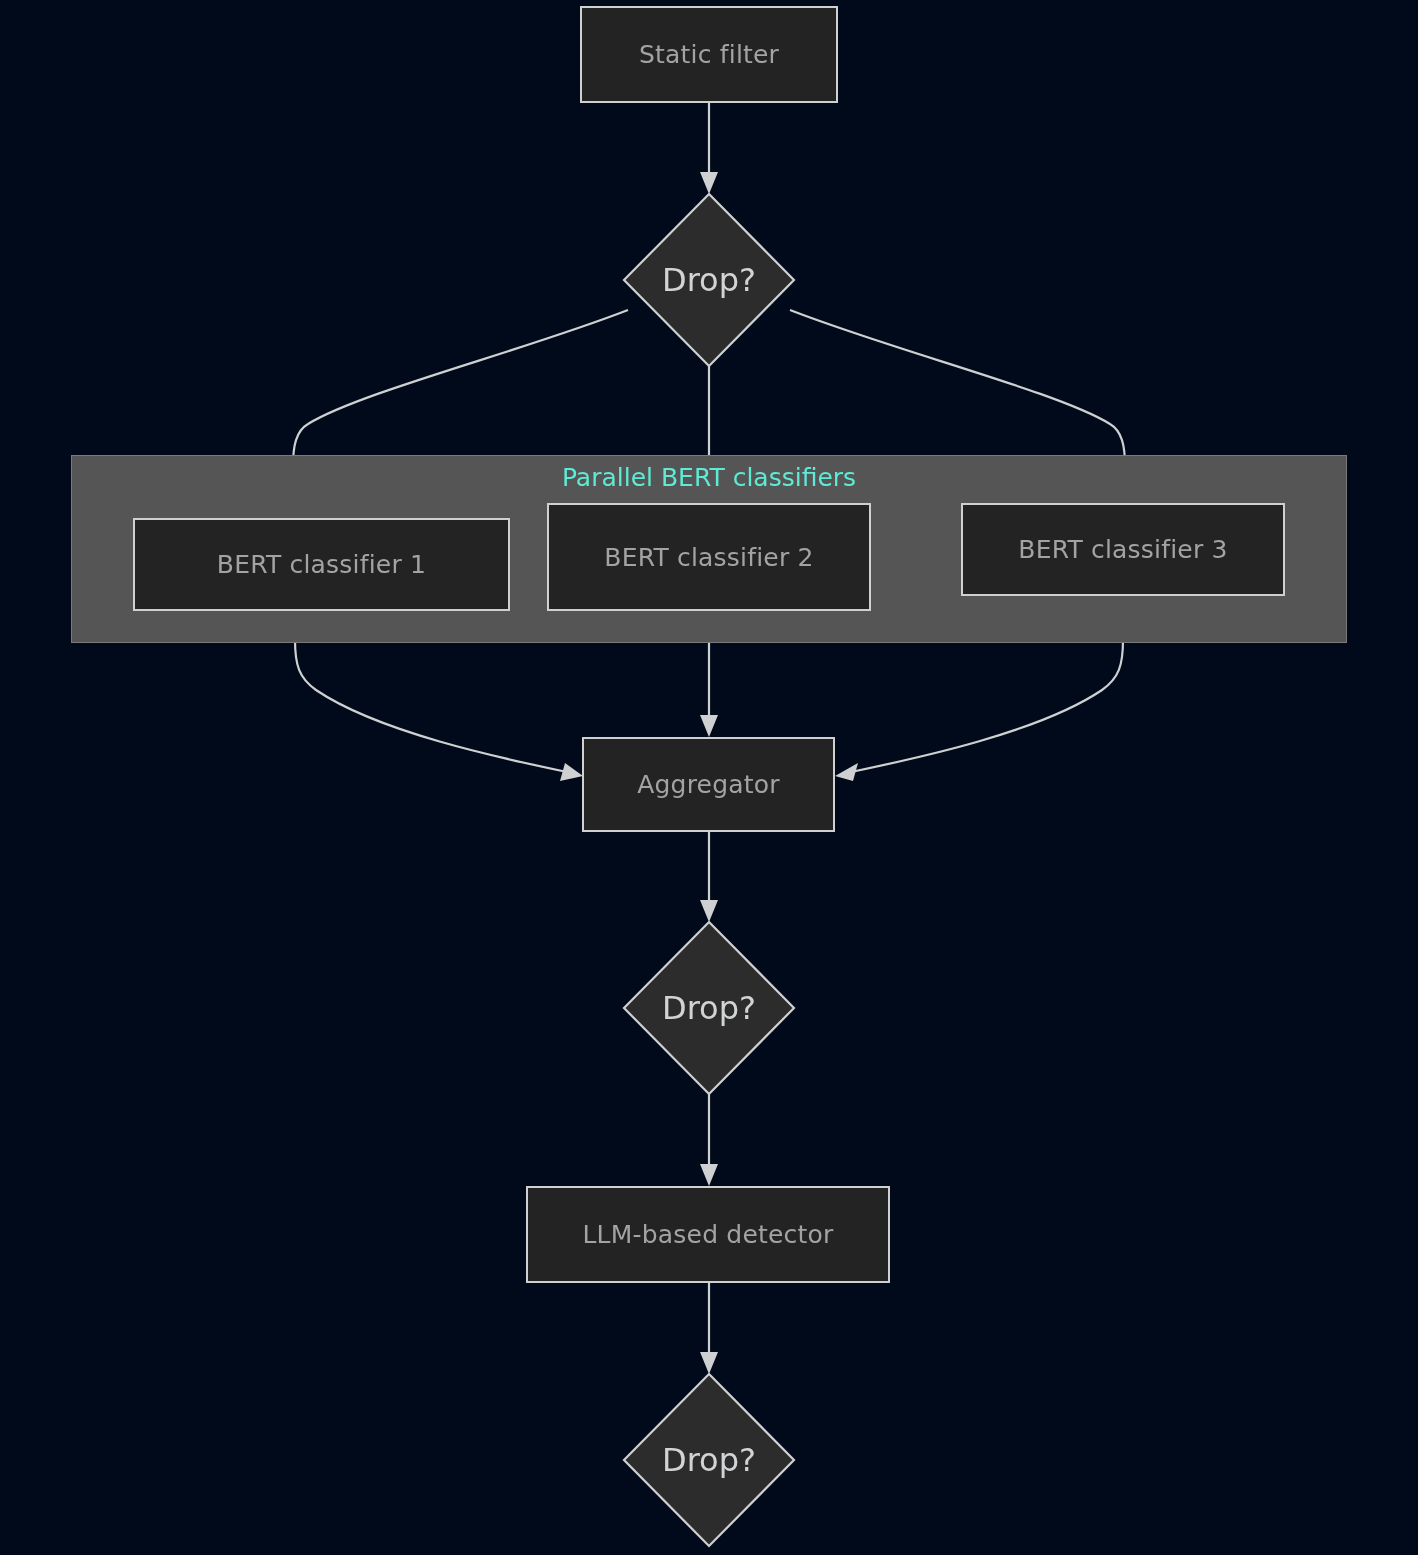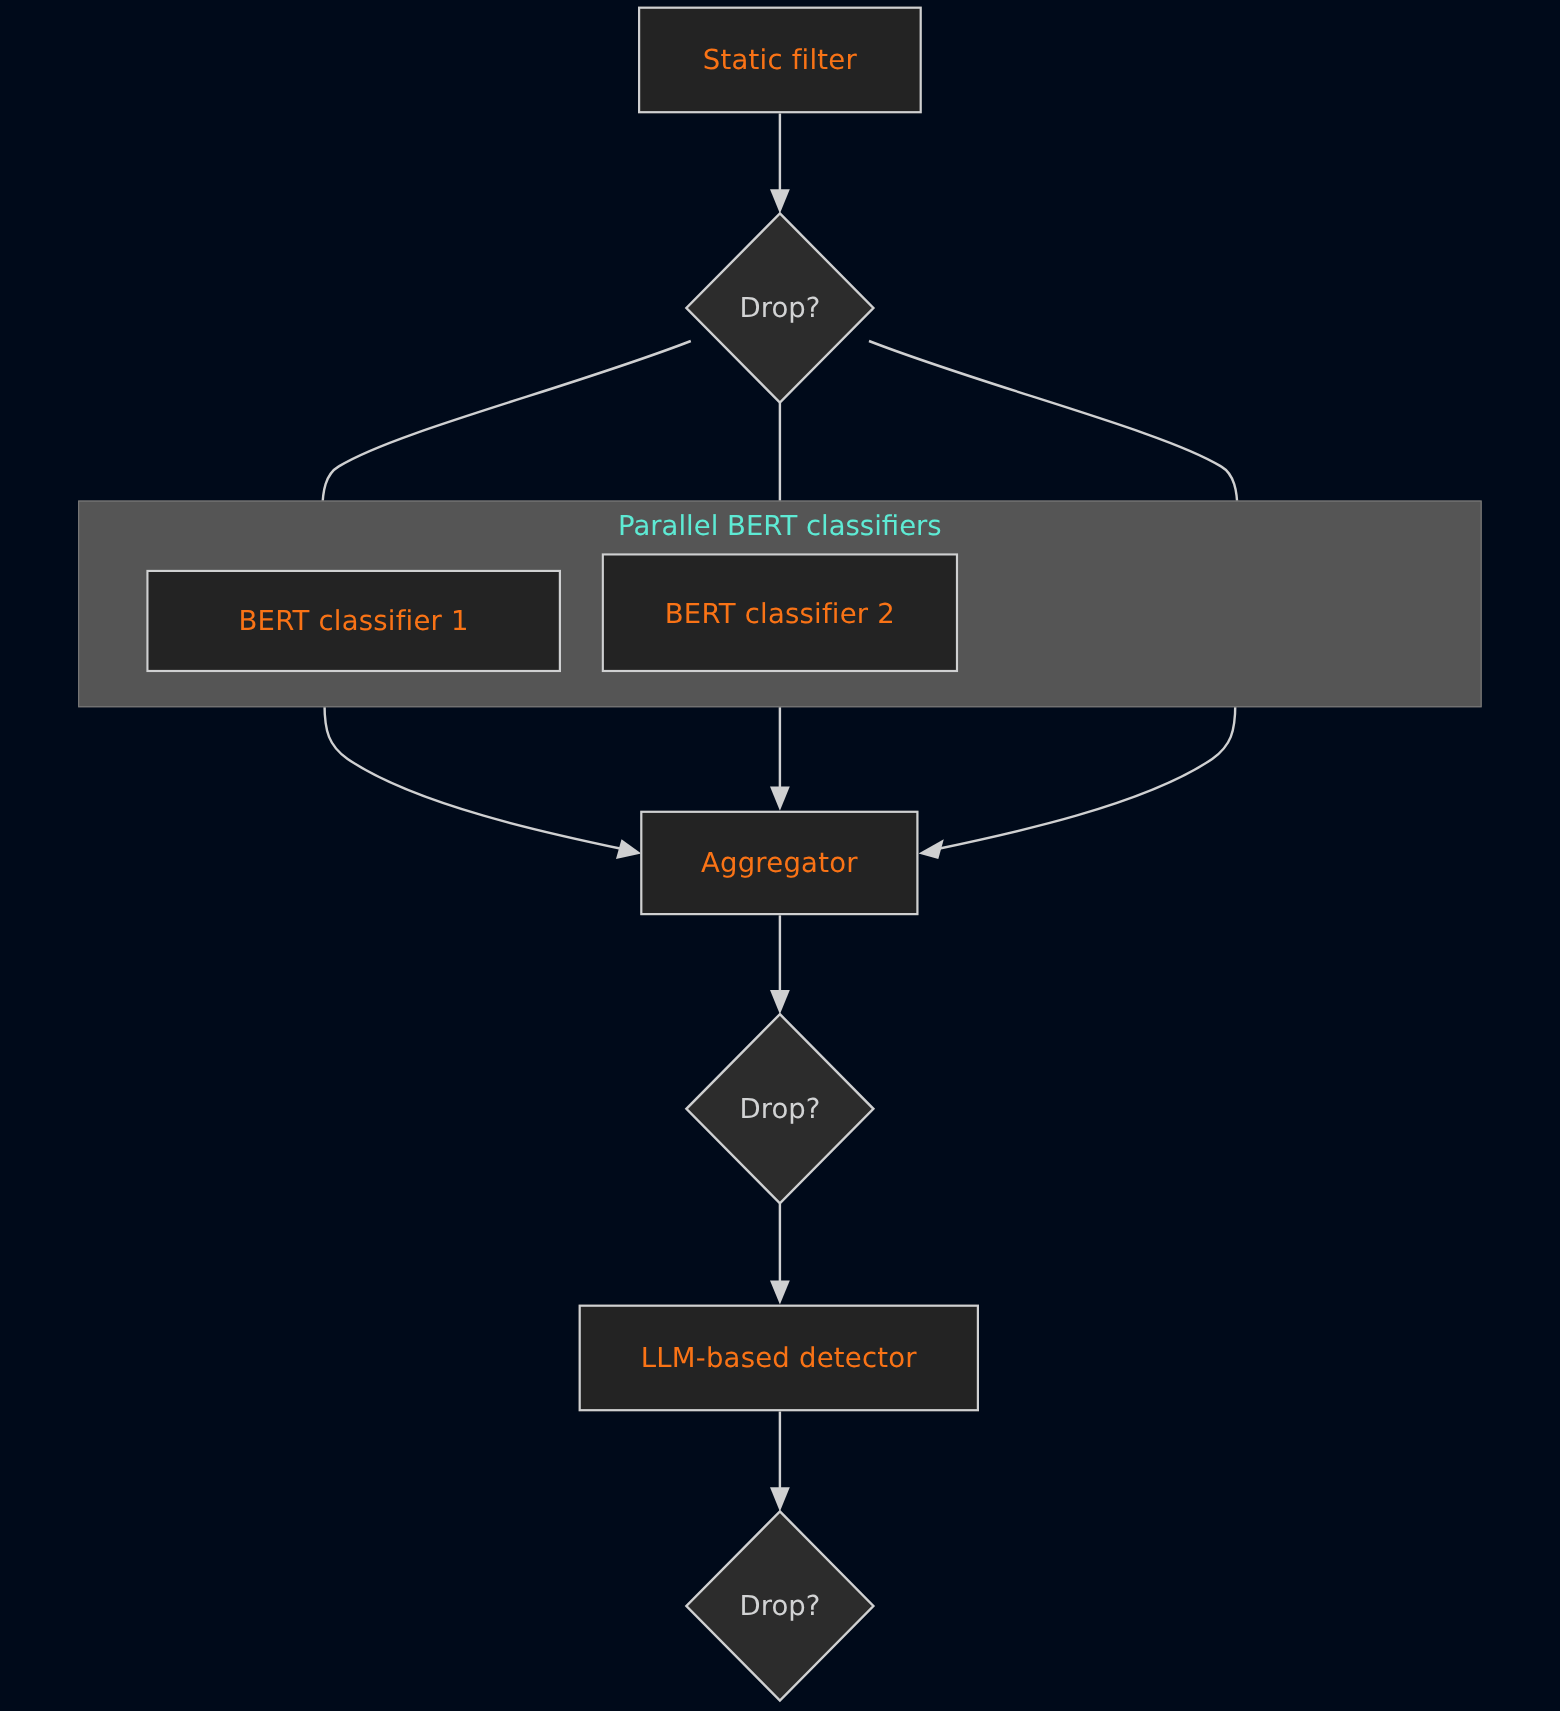--- a/index.html
+++ b/index.html
@@ -34,21 +34,21 @@
   .arrow-head {
     fill: #cfd0d1;
     stroke: none;
   }
   .node {
     position: absolute;
     box-sizing: border-box;
     display: flex;
     align-items: center;
     justify-content: center;
-    color: #f97316;
+    color: #a3a3a3;
     background: #232323;
     border: 2px solid #cfd0d1;
     font-size: 25px;
     letter-spacing: .2px;
     white-space: nowrap;
   }
   .cluster {
     position: absolute;
     box-sizing: border-box;
     background: #555555;
@@ -57,21 +57,21 @@
   .cluster-title {
     position: absolute;
     color: #5eead4;
     font-size: 25px;
     white-space: nowrap;
     transform: translateX(-50%);
   }
   .diamond-label {
     position: absolute;
     color: #d2d3d4;
-    font-size: 25px;
+    font-size: 32px;
     white-space: nowrap;
     transform: translate(-50%, -50%);
     pointer-events: none;
   }
   .diamond-hit {
     position: absolute;
     transform: translate(-50%, -50%) rotate(45deg);
     background: transparent;
   }
 </style>
@@ -147,20 +147,23 @@
   </div>
 
   <div class="node" style="left:133px; top:518px; width:377px; height:93px;text-align:center;">
     <span>BERT classifier 1</span>
   </div>
 
   <div class="node" style="left:547px; top:503px; width:324px; height:108px;">
     <span>BERT classifier 2</span>
   </div>
 
+  <div class="node" style="left:961px; top:503px; width:324px; height:93px;">
+    <span>BERT classifier 3</span>
+  </div>
 
   <div class="node" style="left:526px; top:1186px; width:364px; height:97px;">
     <span>LLM-based detector</span>
   </div>
 
   <div class="node" style="left:582px; top:737px; width:253px; height:95px;">
     <span>Aggregator</span>
   </div>
 
   <div class="diamond-hit" style="left:709px; top:280px; width:121px; height:121px;"></div>

